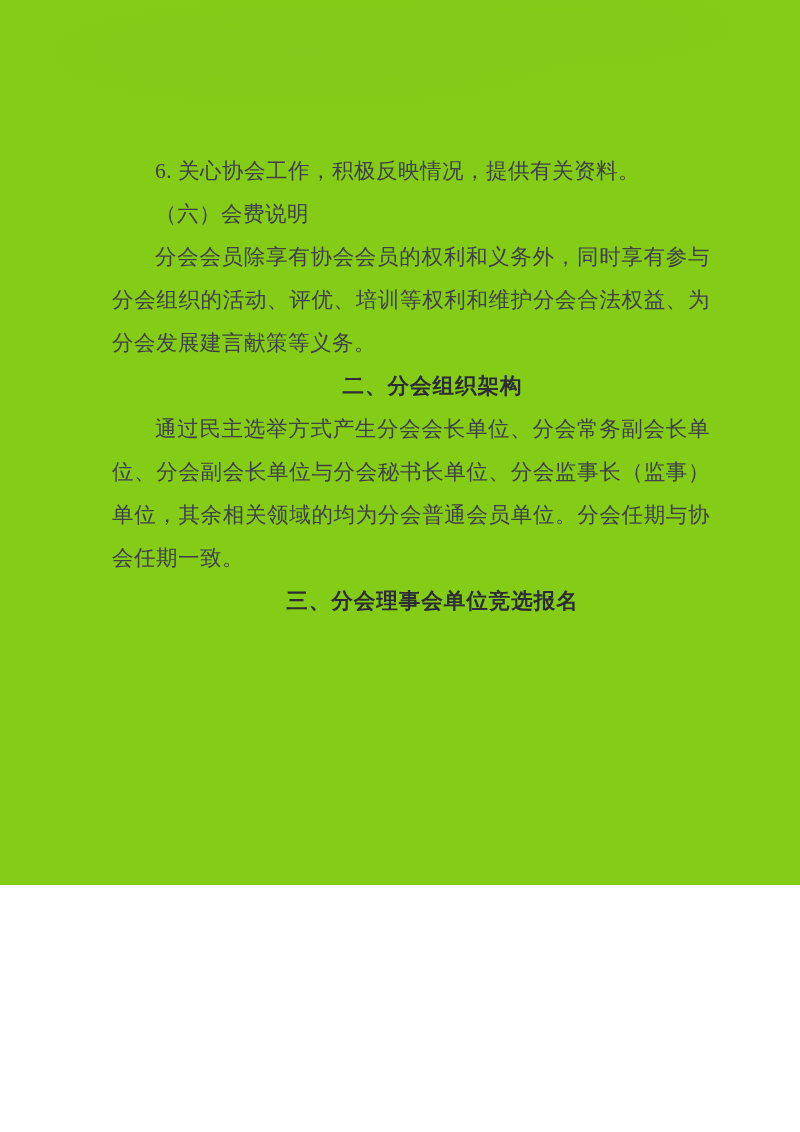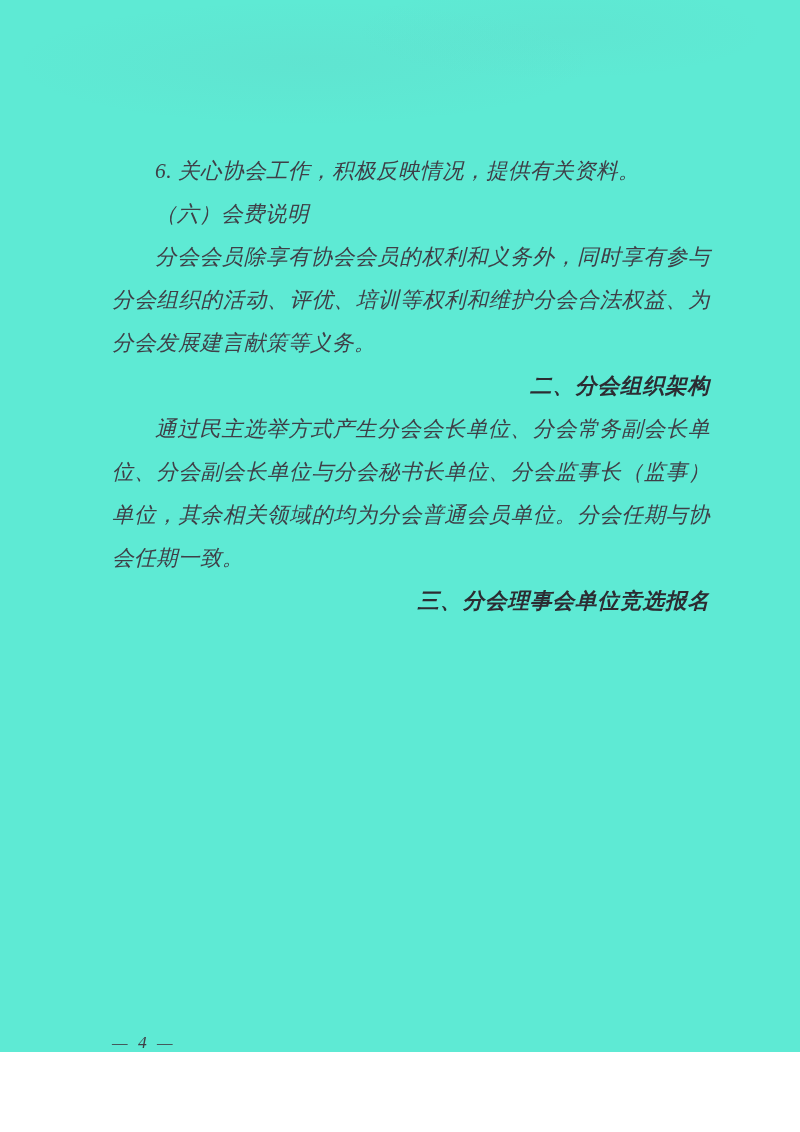--- a/index.html
+++ b/index.html
@@ -3,25 +3,24 @@
 <meta charset="utf-8">
 <style>
   html, body {
     margin: 0;
     padding: 0;
     background: #ffffff;
   }
   .page {
     position: relative;
     width: 800px;
-    height: 1052px;
-    background: #5eead4;
+    height: 885px;
+    background: #84cc16;
     overflow: hidden;
     font-family: "Liberation Serif", "DejaVu Serif", serif;
-    font-style: italic;
   }
   
   .page::before {
     content: "";
     position: absolute;
     inset: 0;
     background:
       radial-gradient(ellipse 420px 90px at 38% 6%, rgba(120,125,145,0.05), transparent 70%),
       radial-gradient(ellipse 300px 70px at 70% 3%, rgba(120,125,145,0.04), transparent 70%);
     pointer-events: none;
@@ -40,21 +39,21 @@
     text-indent: 2em;
     text-align: justify;
     text-justify: inter-character;
     letter-spacing: 0.5px;
   }
   .content p.heading {
     font-family: "Liberation Sans", "DejaVu Sans", sans-serif;
     font-weight: 700;
     color: #2c2c32;
     letter-spacing: 1px;
-    text-align: right;
+    text-align: center;
   }
   .footer {
     position: absolute;
     left: 112px;
     top: 1031px;
     font-size: 17.5px;
     line-height: 22px;
     color: #3f3f47;
     letter-spacing: 3px;
     font-family: "Liberation Serif", "DejaVu Serif", serif;

